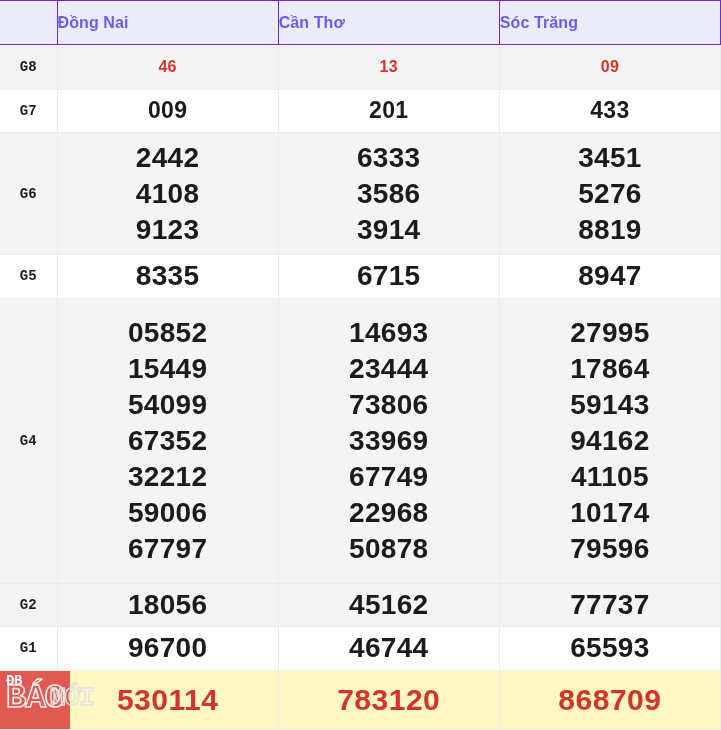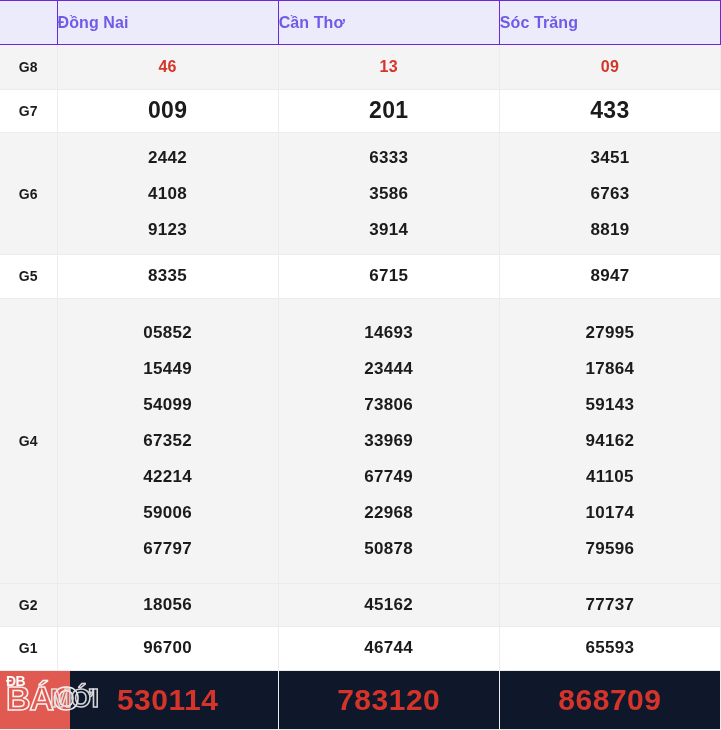--- a/index.html
+++ b/index.html
@@ -54,34 +54,35 @@
     padding: 0;
     text-align: center;
     vertical-align: middle;
   }
   tbody tr td.prize-label {
     border-left: none;
     font-size: 14px;
     font-weight: bold;
     color: #1b1b1b;
     letter-spacing: .2px;
+    font-family: Liberation Mono, monospace;
   }
   tbody tr.alt td { background: #f4f4f4; }
   tbody tr.plain td { background: #ffffff; }
 
   .nums {
     display: flex;
     flex-direction: column;
     align-items: center;
     justify-content: center;
     gap: 0px;
   }
   .num {
     display: block;
-    font-size: 17px;
+    font-size: 28px;
     font-weight: bold;
     color: #1b1b1b;
     line-height: 36px;
     letter-spacing: .3px;
   }
   .num.red {
     color: #d5342a;
   }
 
   
@@ -95,21 +96,21 @@
   tr.r-g1 td { height: 38px; }
   tr.r-gdb td { height: 52px; }
 
   tr.r-g8 .num { font-size: 16px; line-height: 33px; }
   tr.r-g7 .num { font-size: 23px; line-height: 33px; }
   tr.r-g6 .num { line-height: 36px; }
   tr.r-g4 .num { line-height: 36px; }
   tr.r-g3 .num { line-height: 36px; }
 
   
-  tr.r-gdb td { background: #0f172a; }
+  tr.r-gdb td { background: #fef9c3; }
   .special-num {
     font-size: 30px;
     font-weight: bold;
     color: #d5342a;
     letter-spacing: .5px;
     line-height: 52px;
     display: block;
   }
 
   
@@ -242,21 +243,21 @@
       <td>
         <div class="nums">
           <span class="num">6333</span>
           <span class="num">3586</span>
           <span class="num">3914</span>
         </div>
       </td>
       <td>
         <div class="nums">
           <span class="num">3451</span>
-          <span class="num">6763</span>
+          <span class="num">5276</span>
           <span class="num">8819</span>
         </div>
       </td>
     </tr>
 
     <tr class="r-g5 plain">
       <td class="prize-label">G5</td>
       <td>
         <div class="nums">
           <span class="num">8335</span>
@@ -275,21 +276,21 @@
     </tr>
 
     <tr class="r-g4 alt">
       <td class="prize-label">G4</td>
       <td>
         <div class="nums">
           <span class="num">05852</span>
           <span class="num">15449</span>
           <span class="num">54099</span>
           <span class="num">67352</span>
-          <span class="num">42214</span>
+          <span class="num">32212</span>
           <span class="num">59006</span>
           <span class="num">67797</span>
         </div>
       </td>
       <td>
         <div class="nums">
           <span class="num">14693</span>
           <span class="num">23444</span>
           <span class="num">73806</span>
           <span class="num">33969</span>

